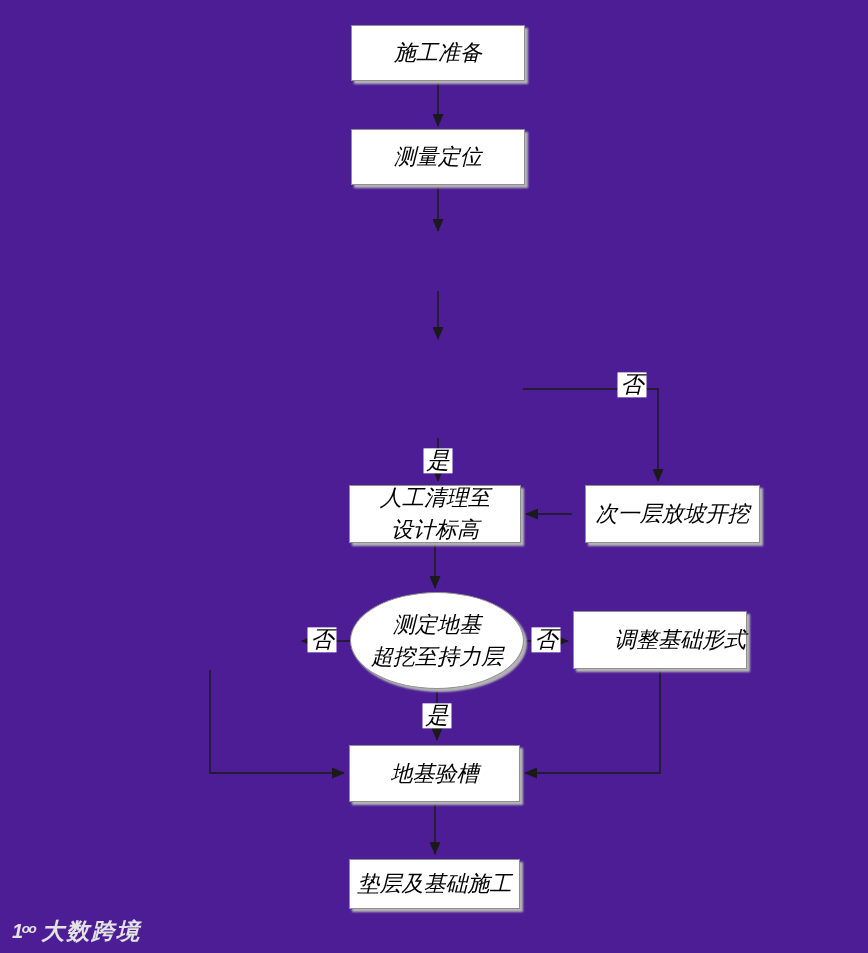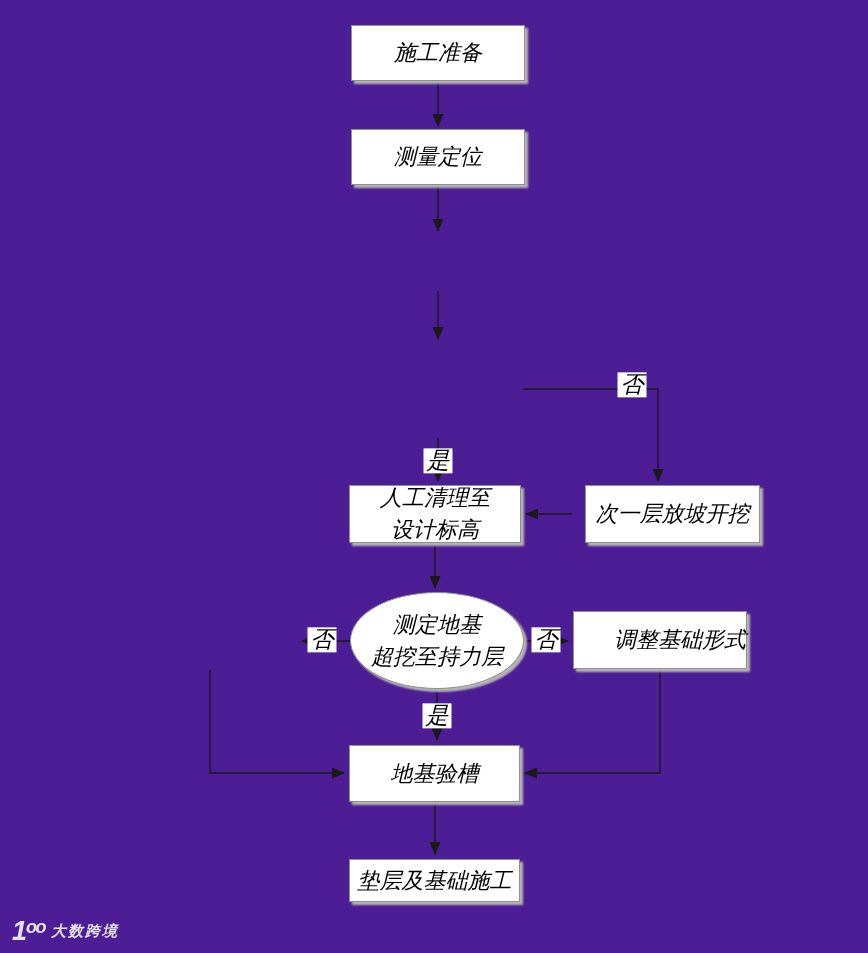--- a/index.html
+++ b/index.html
@@ -47,43 +47,43 @@
   #n-prep     { left: 351px; top:  25px; width: 174px; height: 56px; }
   #n-survey   { left: 351px; top: 129px; width: 174px; height: 56px; }
   #n-first    { left: 351px; top: 234px; width: 174px; height: 56px; }
   #n-dec1     { left: 353px; top: 343px; width: 170px; height: 94px; }
   #n-clean    { left: 349px; top: 485px; width: 172px; height: 58px; }
   #n-next     { left: 572px; top: 485px; width: 175px; height: 58px; margin-left: 13px; }
   #n-dec2     { left: 350px; top: 592px; width: 174px; height: 97px; align-items: center; }
   #n-over     { left: 123px; top: 612px; width: 174px; height: 57px; }
   #n-adjust   { left: 573px; top: 611px; width: 174px; height: 58px; align-items: flex-end; }
   #n-inspect  { left: 349px; top: 745px; width: 171px; height: 57px; }
-  #n-cushion  { left: 349px; top: 859px; width: 171px; height: 43px; }
+  #n-cushion  { left: 349px; top: 859px; width: 171px; height: 50px; }
   
   #l-yes1 { left: 438px; top: 461px; }
   #l-no1  { left: 632px; top: 385px; }
   #l-no2  { left: 322px; top: 640px; }
   #l-no3  { left: 546px; top: 640px; }
   #l-yes2 { left: 437px; top: 716px; }
 
   .watermark {
     position: absolute;
     left: 12px;
     top: 916px;
     display: flex;
     align-items: center;
     gap: 7px;
     color: #e3e3e3;
     font-family: "Liberation Sans", "DejaVu Sans", sans-serif;
     font-weight: bold;
     z-index: 2;
     user-select: none;
   }
-  .wm-logo { font-size: 27px; letter-spacing: -2px; }
-  .wm-text { font-size: 15px; letter-spacing: 2px; }
+  .wm-logo { font-size: 20px; letter-spacing: -2px; }
+  .wm-text { font-size: 23px; letter-spacing: 2px; }
 </style>
 </head>
 <body>
 
 <div class="canvas">
 
   <svg class="connectors" width="868" height="953" viewBox="0 0 868 953">
     <defs>
       <marker id="arrow" markerUnits="userSpaceOnUse" markerWidth="13" markerHeight="11" refX="12" refY="5.5" orient="auto">
         <path d="M0,0 L13,5.5 L0,11 Z" fill="#1a1a1a"></path>

